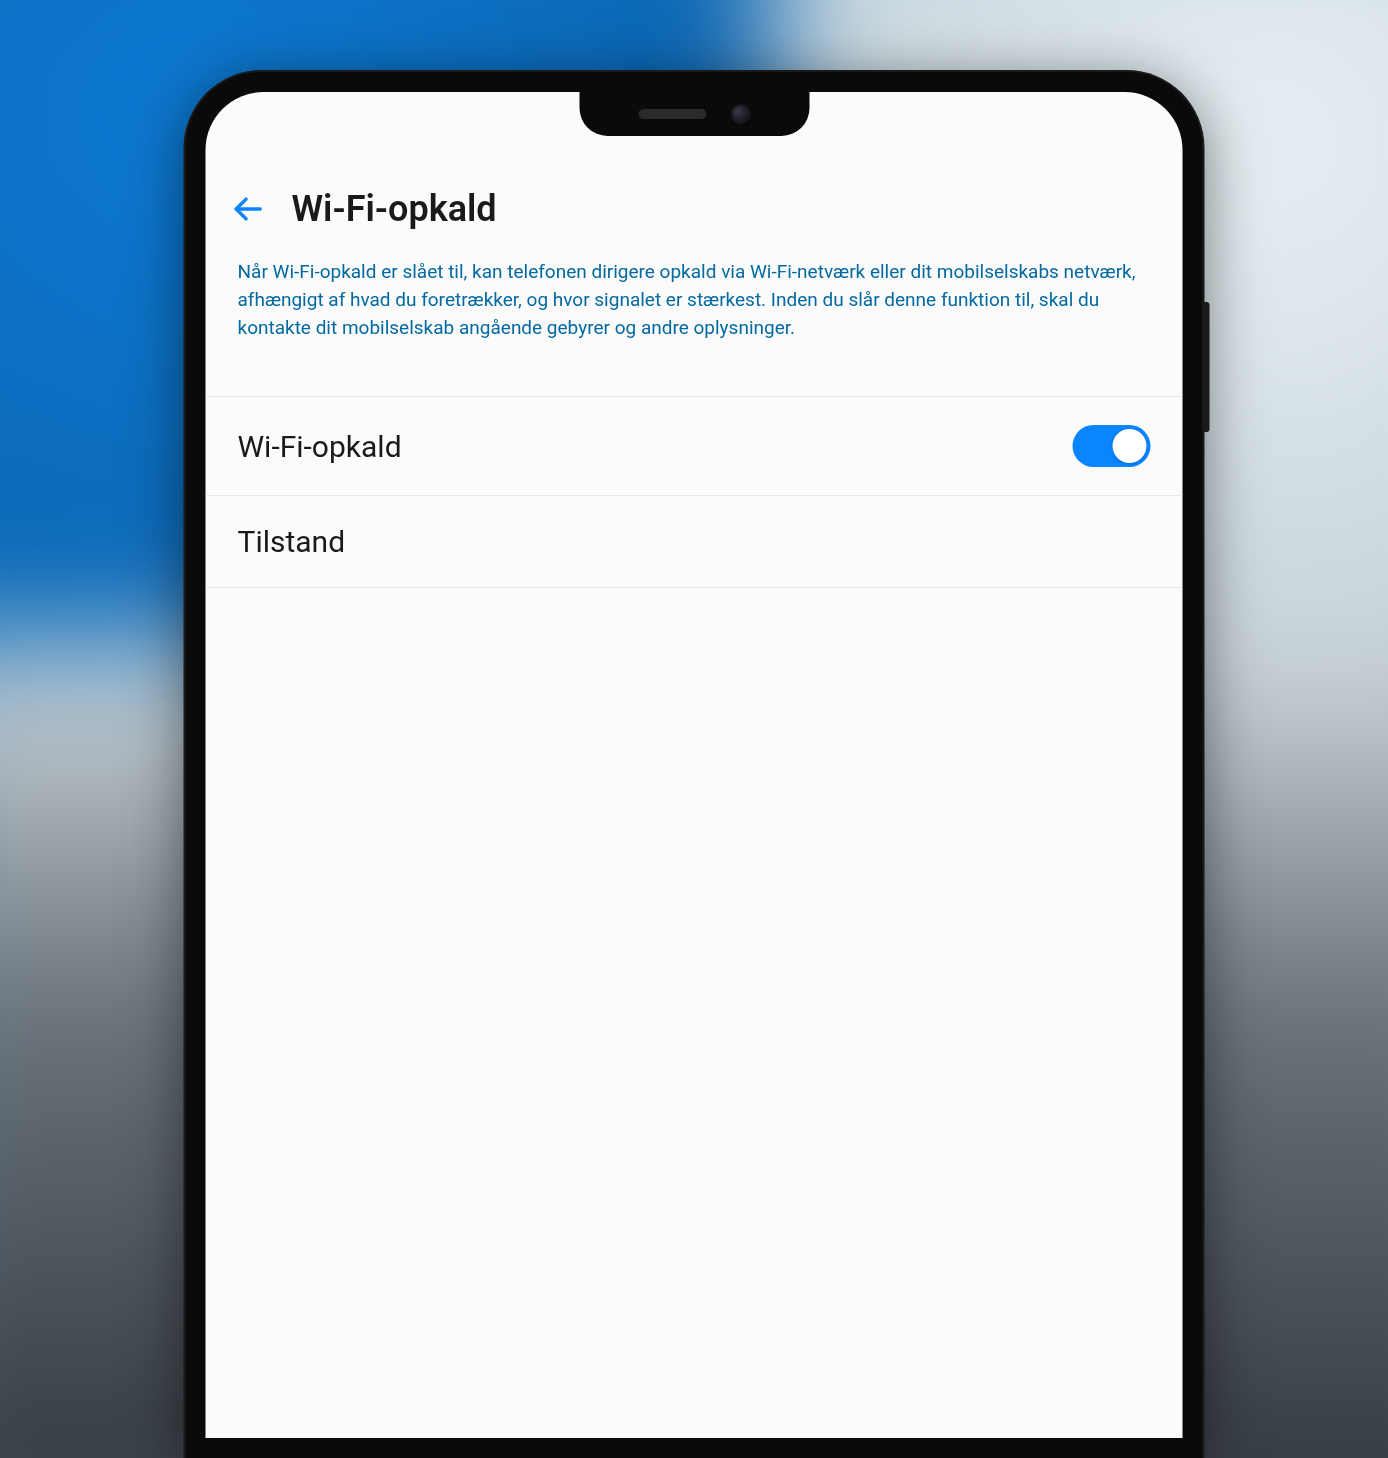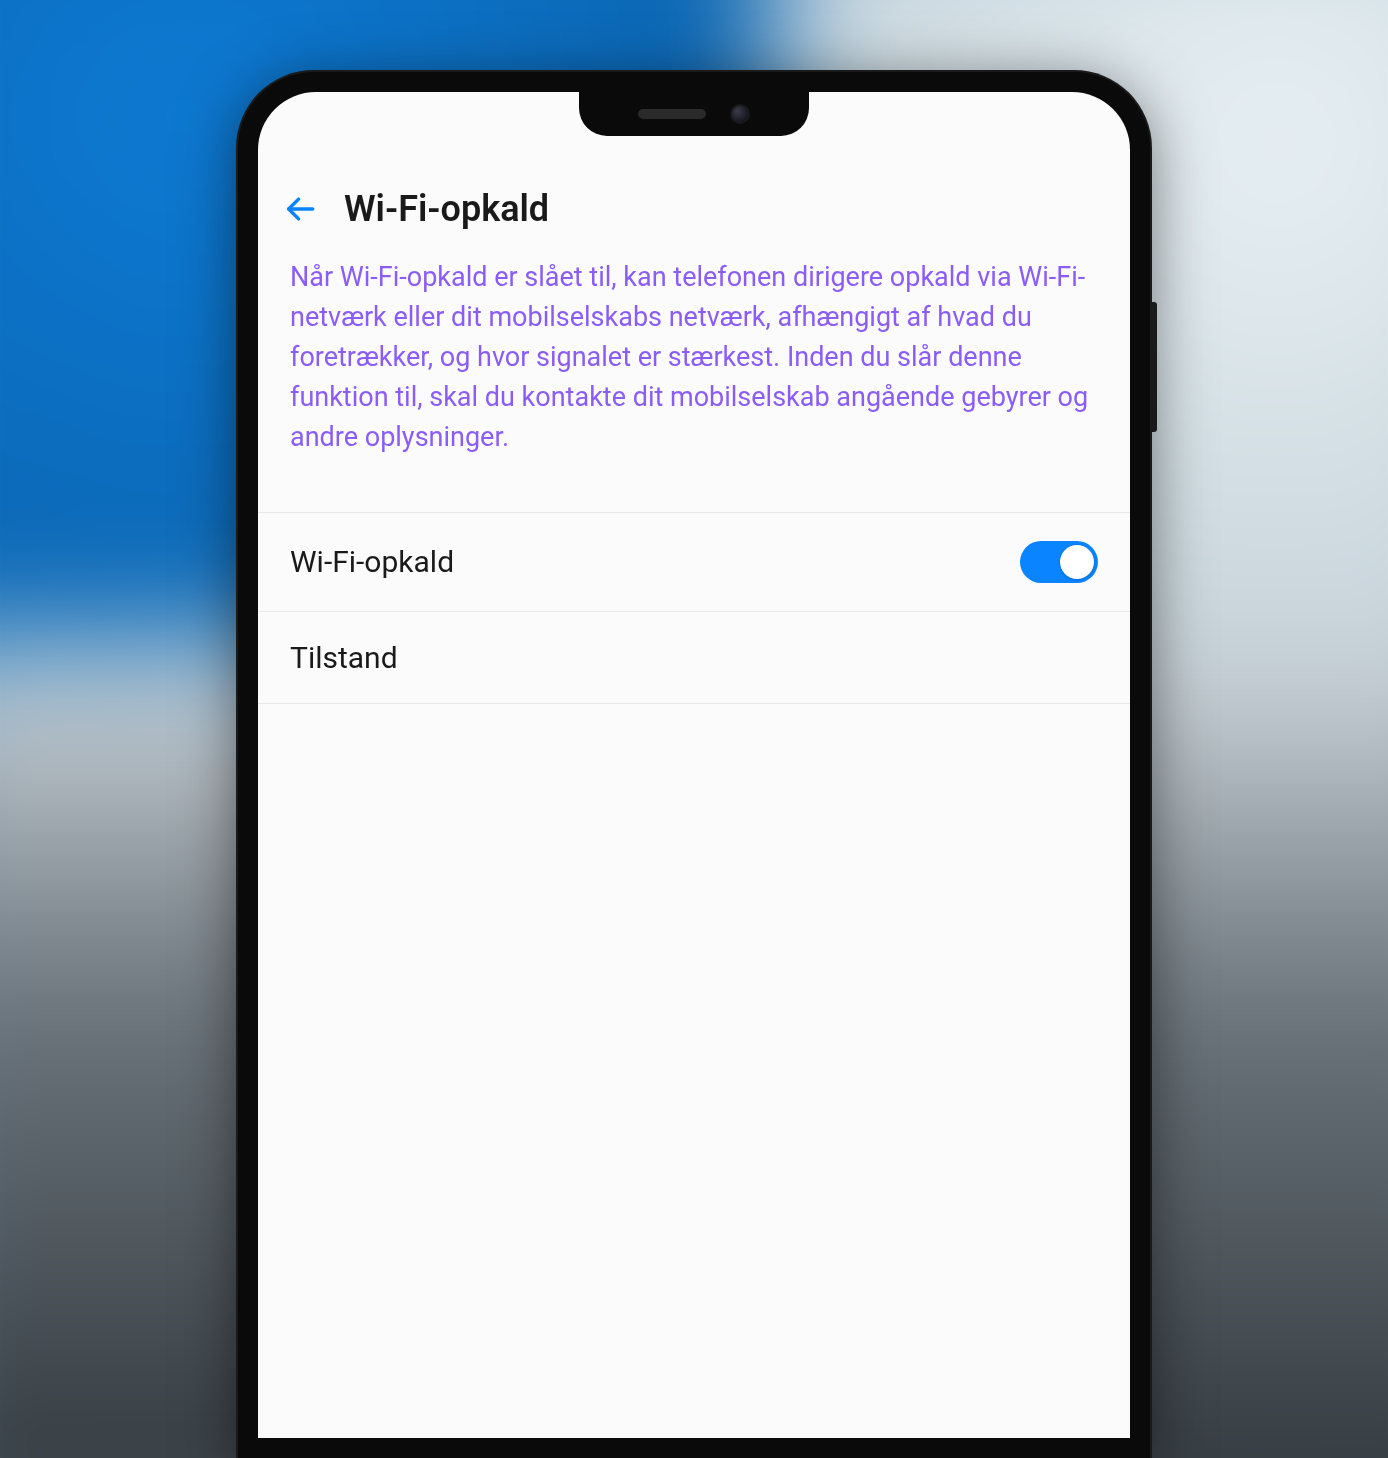--- a/index.html
+++ b/index.html
@@ -18,21 +18,21 @@
       transform: scale(1.15);
     }
     .bg-layer1 { position: absolute; top: 0; left: 0; width: 60%; height: 45%; background: radial-gradient(circle at 30% 30%, #0d7ad4, #0a5a9f); filter: blur(30px); }
     .bg-layer2 { position: absolute; top: 0; right: 0; width: 45%; height: 50%; background: radial-gradient(circle at 70% 30%, #e8f0f4, #b8c8d0); filter: blur(30px); }
     .bg-layer3 { position: absolute; bottom: 0; left: 0; right: 0; height: 55%; background: linear-gradient(180deg, #d0d8de 0%, #6a737a 40%, #2a3036 100%); filter: blur(35px); }
     .phone {
       position: absolute;
       left: 50%;
       top: 72px;
       transform: translateX(-50%);
-      width: 912px;
+      width: 1017px;
       height: 1386px;
       background: #0a0a0a;
       border-radius: 76px 76px 0 0;
       padding: 20px;
       box-shadow: 0 0 0 2px #1a1a1a, 0 10px 60px rgba(0,0,0,0.5);
     }
     .phone::before {
       content: "";
       position: absolute;
       right: -7px;
@@ -94,23 +94,23 @@
       cursor: pointer;
     }
     .back-arrow svg { width: 34px; height: 34px; }
     .title {
       font-size: 36px;
       font-weight: 600;
       color: #1a1a1a;
     }
     .description {
       padding: 0 32px 54px 32px;
-      font-size: 27px;
+      font-size: 19px;
       line-height: 1.48;
-      color: #8b5cf6;
+      color: #0369a1;
     }
     .divider { height: 1px; background: #e8e8e8; }
     .row {
       display: flex;
       align-items: center;
       justify-content: space-between;
       padding: 28px 32px;
       cursor: pointer;
     }
     .row-label {

